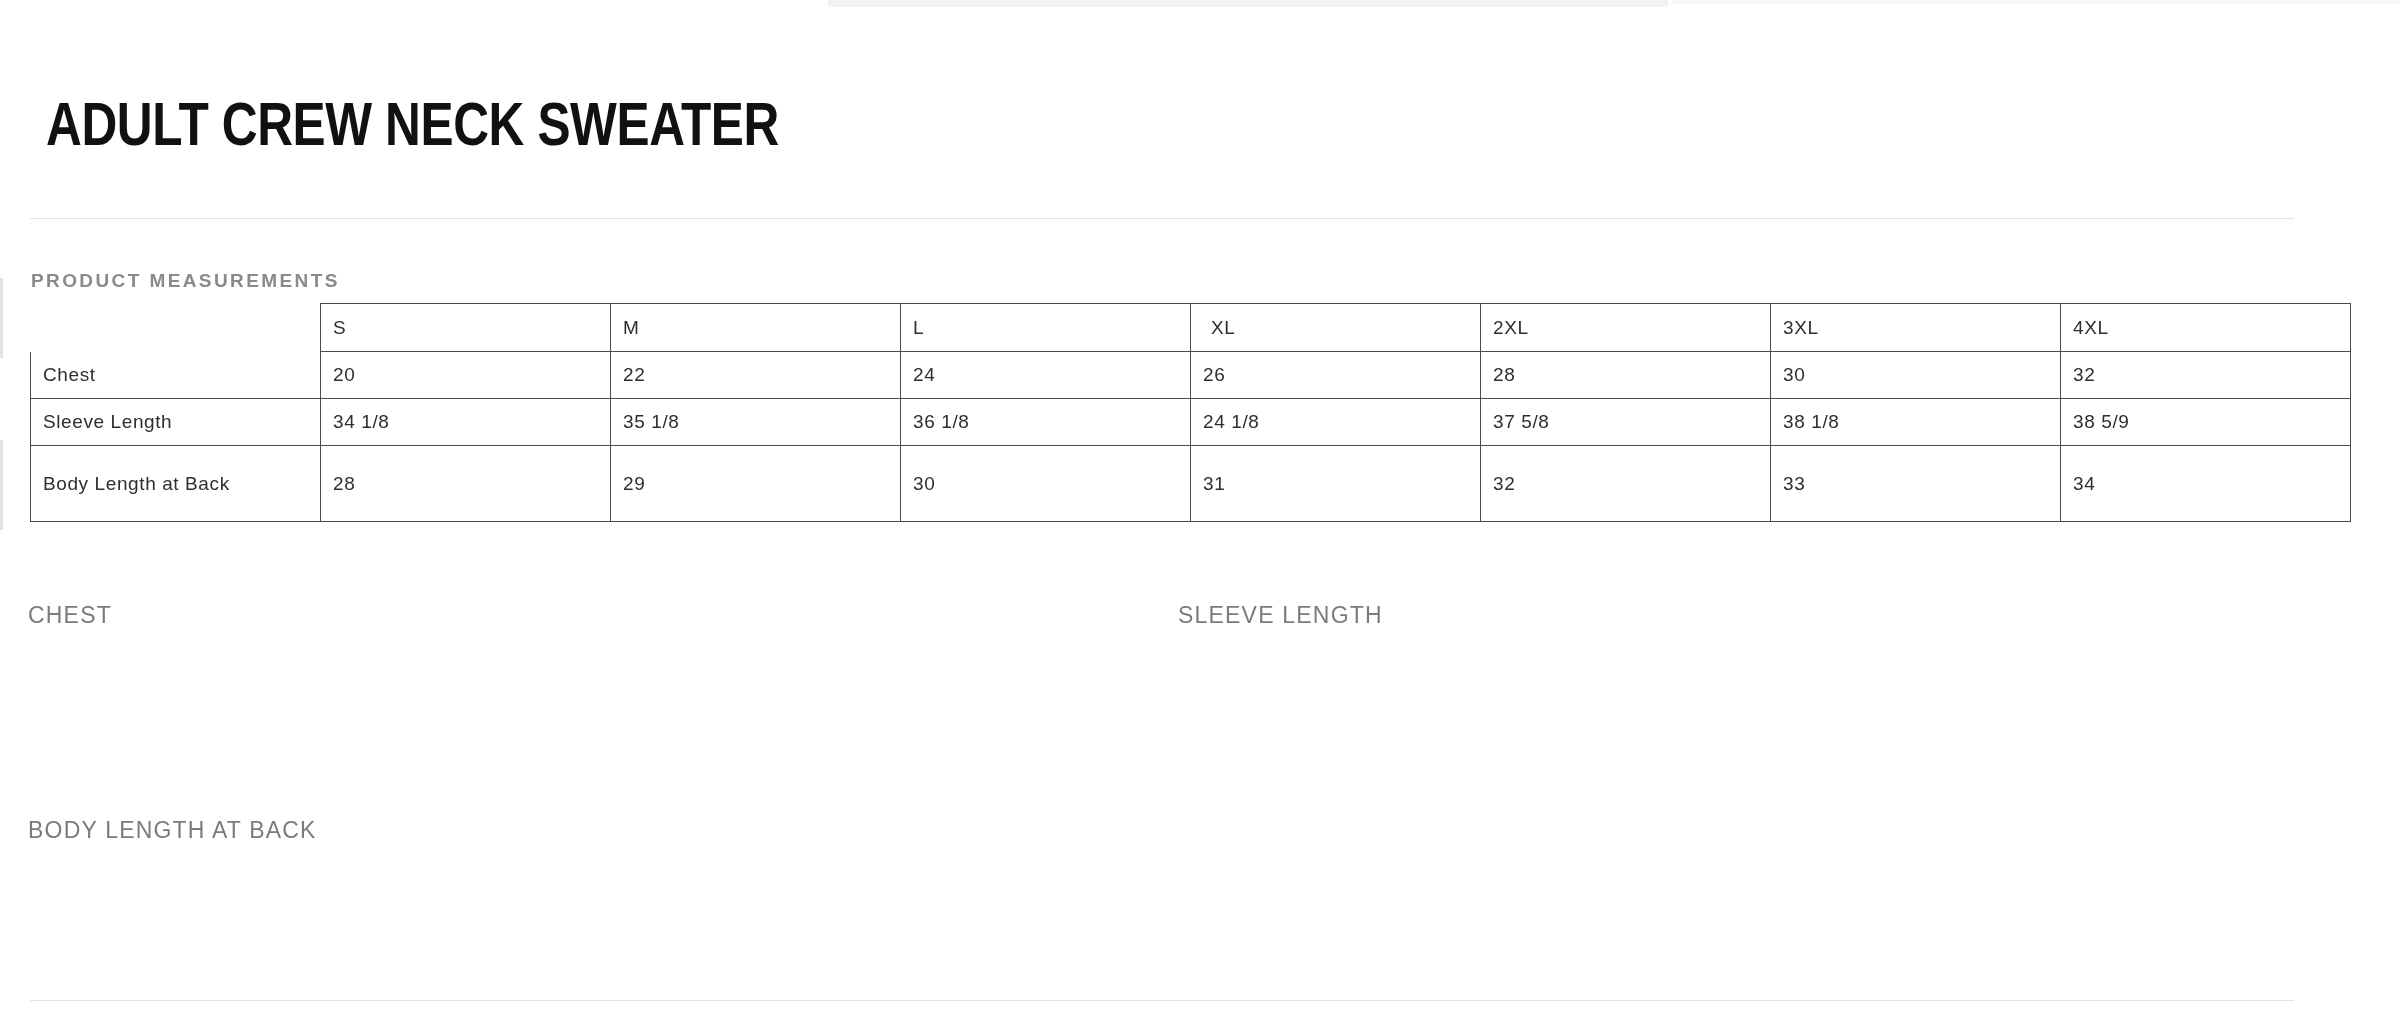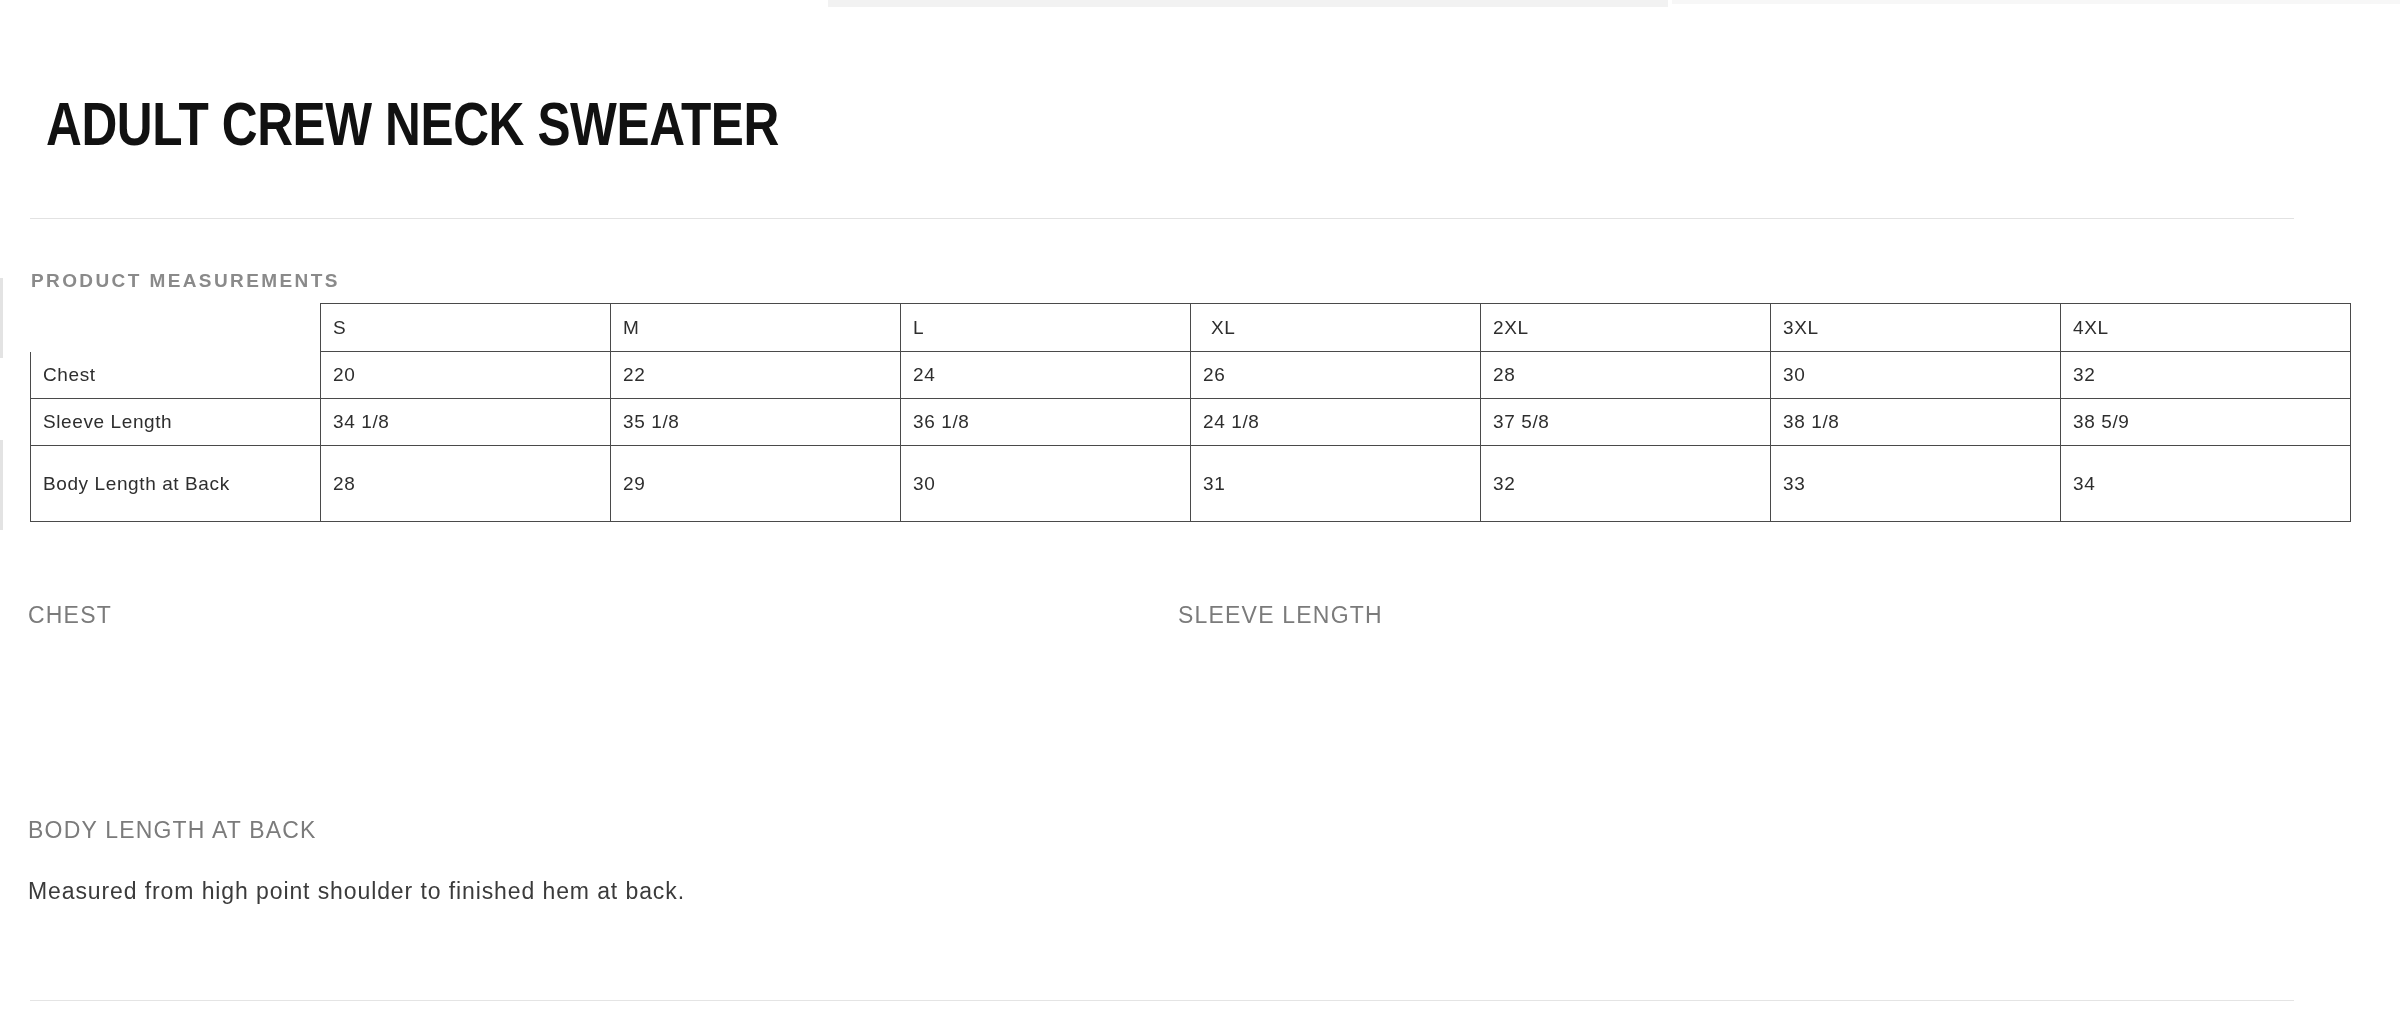--- a/index.html
+++ b/index.html
@@ -220,18 +220,17 @@
 
   <div class="notes">
     <div class="note-col left">
       <div class="note-heading">CHEST</div>
     </div>
     <div class="note-col right">
       <div class="note-heading">SLEEVE LENGTH</div>
     </div>
     <div class="note-col bottom">
       <div class="note-heading">BODY LENGTH AT BACK</div>
-      <div class="note-body">Measured from high point shoulder to finished hem at back.</div>
     </div>
   </div>
 
   <div class="bottom-rule"></div>
 </div>
 
 </body></html>

